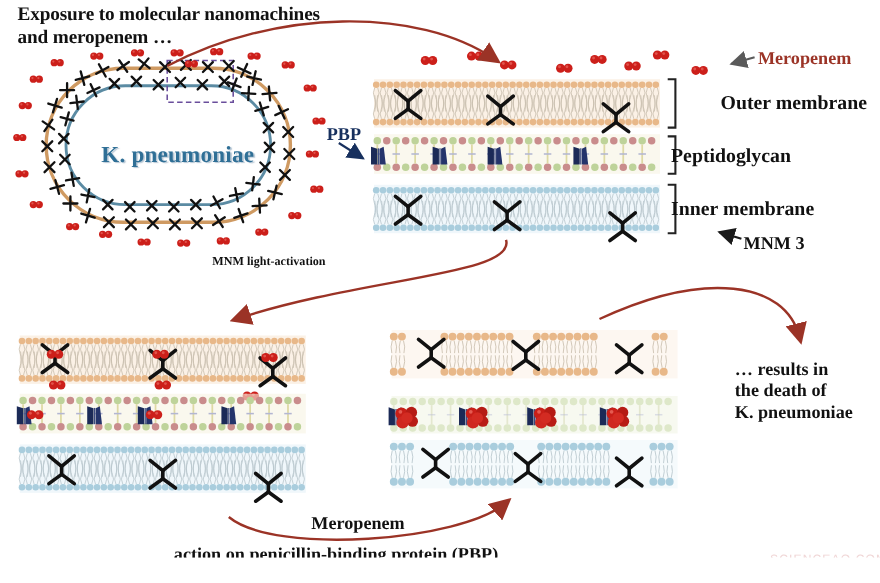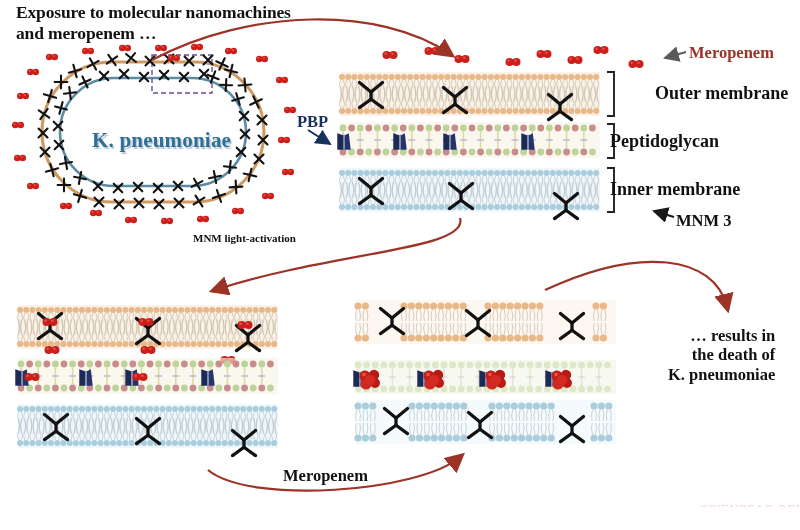--- a/index.html
+++ b/index.html
@@ -35,21 +35,21 @@
     color: #9b3326;
   }
   #lbl-outer { left: 610px; top: 83px; font-size: 18px; margin-left: 45px; }
   #lbl-pepti { left: 610px; top: 131px; font-size: 18px; }
   #lbl-inner { left: 610px; top: 179px; font-size: 18px; }
   #lbl-mnm1  { left: 676px; top: 211px; font-size: 16.5px; }
   #lbl-pbp   { left: 297px; top: 112px; font-size: 16.5px; color: #17305e; text-align: center; }
   #lbl-lightact { left: 193px; top: 232px; font-size: 11px; }
   #lbl-mero-bottom { left: 283px; top: 466px; font-size: 16.5px; }
   #lbl-pbpaction { left: 158px; top: 494px; font-size: 16.5px; }
-  #lbl-death { left: 668px; top: 326px; font-size: 16.5px; text-align: right; }
+  #lbl-death { left: 668px; top: 326px; font-size: 16.5px; text-align: left; }
   #lbl-kpneu {
     left: 92px; top: 128px;
     font-size: 21px;
     font-weight: bold;
     color: #2f6f96;
     text-shadow: 1.5px 1.5px 1px rgba(120,150,175,0.55);
     letter-spacing: 0.2px;
   }
   #watermark {
     left: 700px; top: 503px;
@@ -2236,19 +2236,20 @@
   <div class="txt" id="lbl-inner">Inner membrane</div>
 
   <div class="txt" id="lbl-mnm1">MNM 3</div>
 
   <div class="txt" id="lbl-pbp">PBP</div>
 
   <div class="txt" id="lbl-lightact">MNM light-activation</div>
 
   <div class="txt" id="lbl-mero-bottom">Meropenem</div>
 
+  <div class="txt" id="lbl-pbpaction">action on penicillin-binding protein (PBP)</div>
 
   <div class="txt" id="lbl-death">… results in
 the death of
 K. pneumoniae</div>
 
   <div class="txt" id="watermark">SCIENCEAQ.COM</div>
 </div>
 
 </body></html>

